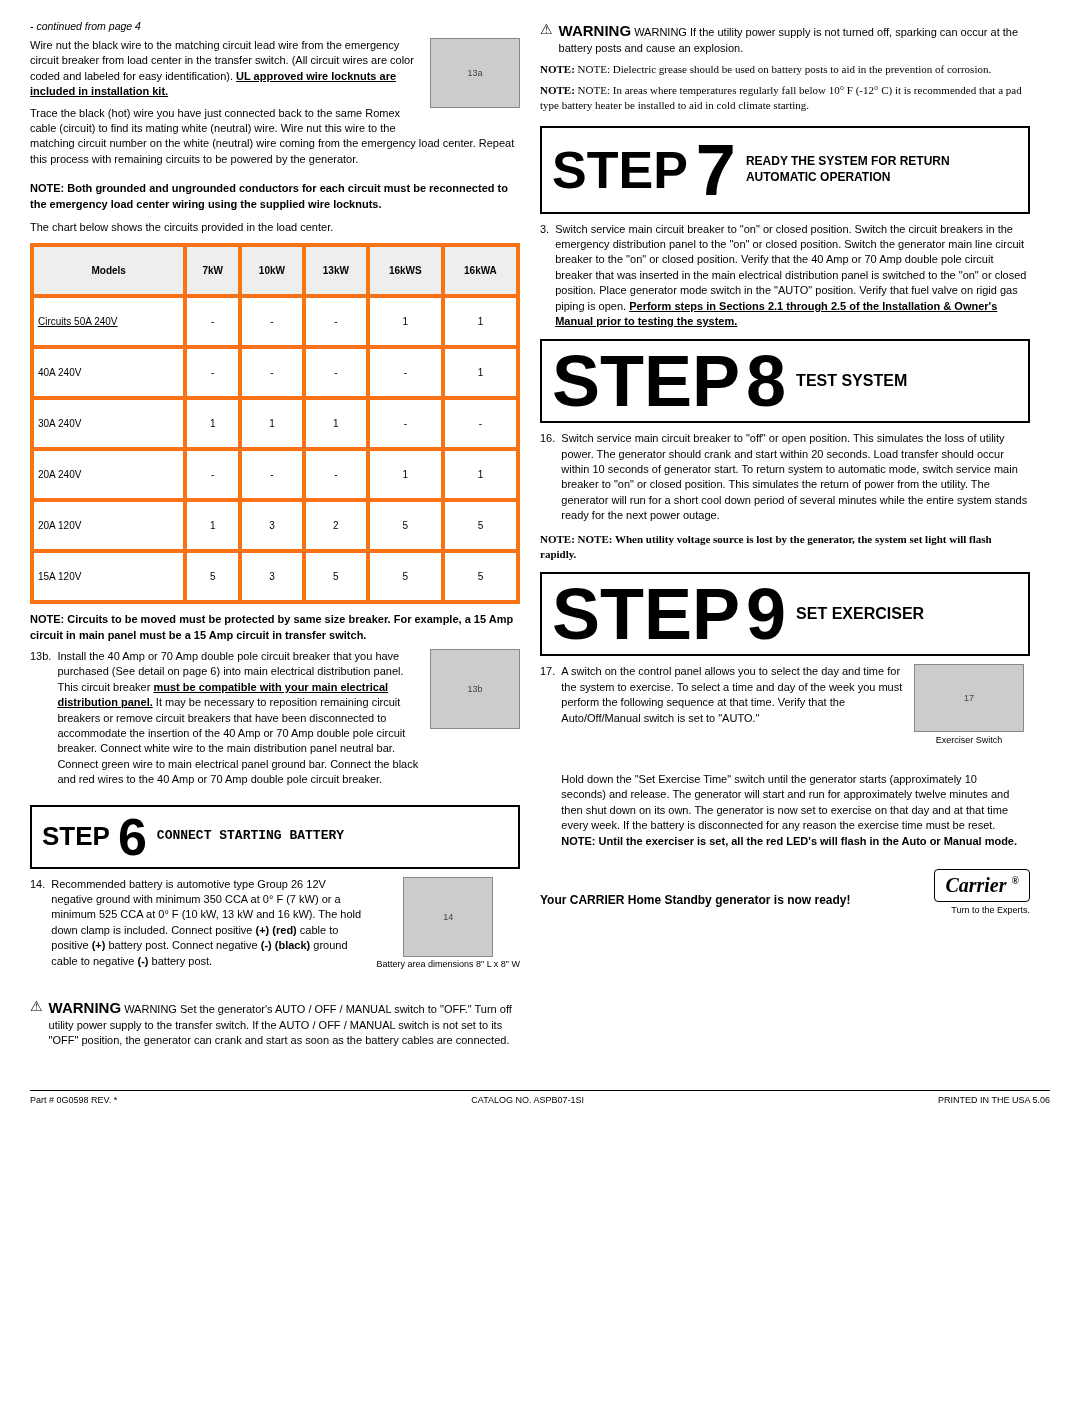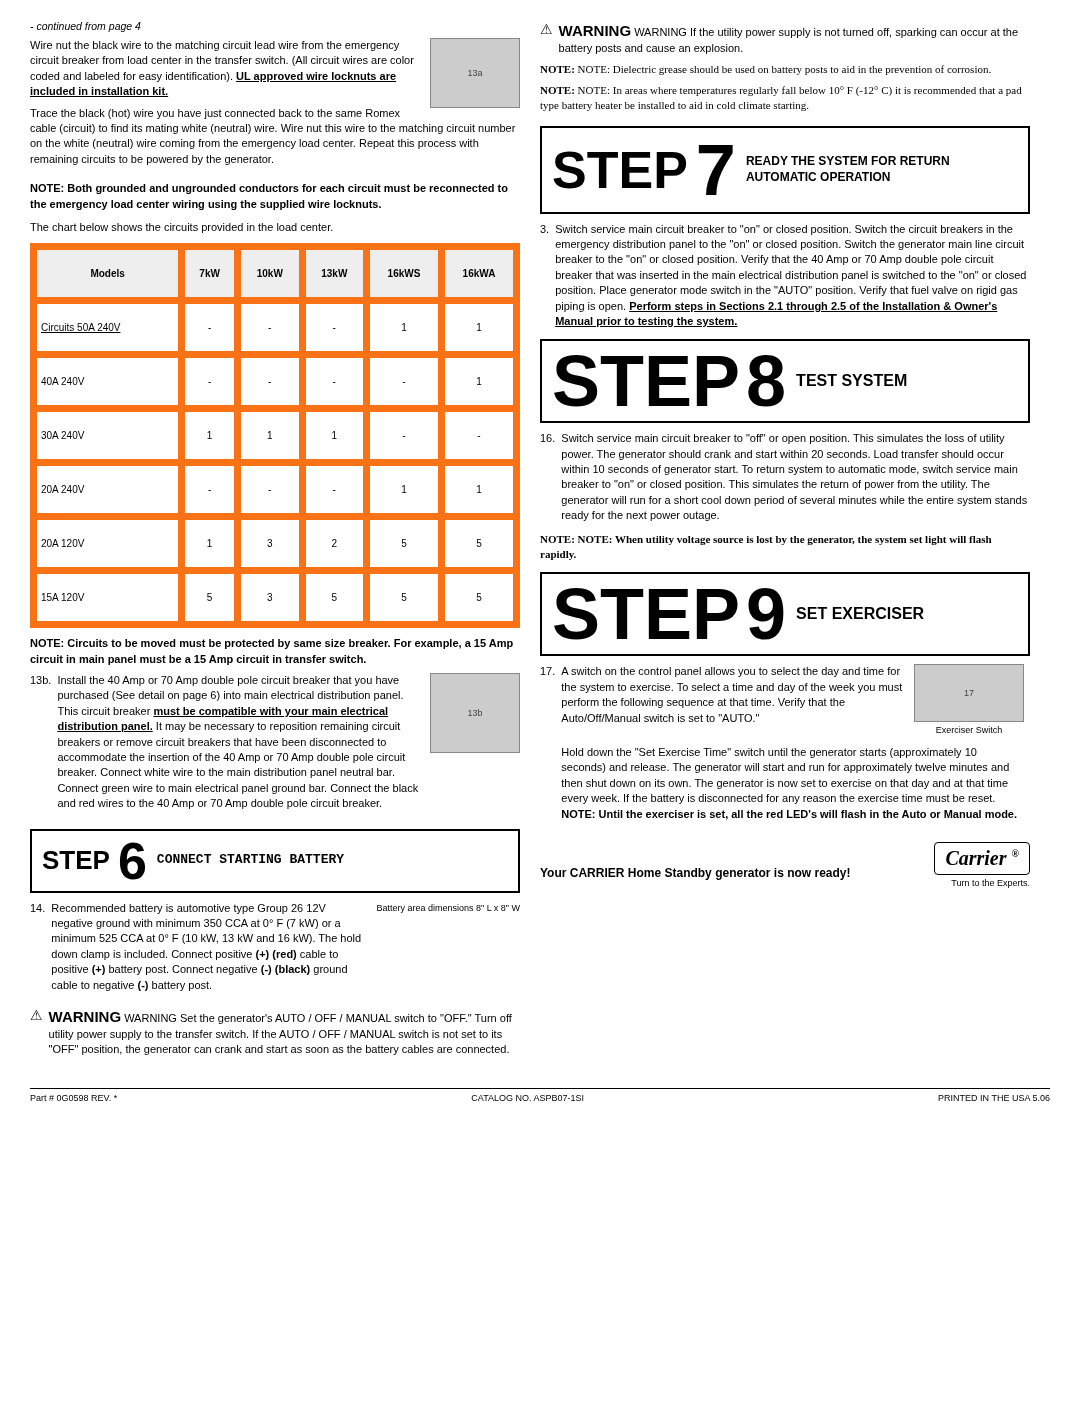--- a/index.html
+++ b/index.html
@@ -61,21 +61,21 @@
       line-height: 1.3;
       font-family: Liberation Mono, monospace;
     }
     table.circuit-table {
       border-collapse: collapse;
       width: 100%;
       margin: 8px 0;
       font-size: 10px;
     }
     table.circuit-table th, table.circuit-table td {
-      border: 7px solid #f97316;
+      border: 4px solid #f97316;
       padding: 18px 4px;
       text-align: center;
     }
     table.circuit-table th {
       background: #eee;
       font-weight: bold;
     }
     table.circuit-table td:first-child {
       text-align: left;
     }
@@ -98,21 +98,21 @@
       display: flex;
       gap: 6px;
       margin-bottom: 5px;
       line-height: 1.4;
     }
     .list-item-num .num { flex-shrink: 0; font-weight: normal; }
     .footer {
       display: flex;
       justify-content: space-between;
       border-top: 1px solid #000;
-      margin-top: 24px;
+      margin-top: 36px;
       padding-top: 4px;
       font-size: 9px;
     }
     .carrier-logo-section {
       display: flex;
       flex-direction: column;
       align-items: flex-end;
       margin-top: 10px;
     }
     .carrier-logo {
@@ -142,21 +142,21 @@
     }
     .image-with-caption {
       display: flex;
       flex-direction: column;
       align-items: center;
     }
     .image-caption { font-size: 9px; text-align: center; margin-top: 2px; }
     .inline-float-right {
       float: right;
       margin-left: 8px;
-      margin-bottom: 3px;
+      margin-bottom: 20px;
       clear: right;
       border-radius: 7px;
     }
     .clearfix::after { content: ''; display: table; clear: both; }
     .section-body { margin-bottom: 8px; }
     .note-regular { margin-bottom: 5px; line-height: 1.4; font-family: Liberation Serif, serif; }
   </style>
 </head>
 <body>
 
@@ -267,20 +267,23 @@
 
     <div class="step-header">
       <span class="step-word">STEP</span>
       <span class="step-num">6</span>
       <span class="step-title">CONNECT STARTING BATTERY</span>
     </div>
 
     <div class="clearfix section-body">
       <div class="inline-float-right">
         <div class="image-with-caption">
+          <div class="image-placeholder" style="width:90px;height:80px;">
+            <span>14</span>
+          </div>
           <div class="image-caption">Battery area dimensions 8" L x 8" W</div>
         </div>
       </div>
       <div class="list-item-num">
         <span class="num">14.</span>
         <span>
           Recommended battery is automotive type Group 26 12V negative ground with minimum 350 CCA at 0° F (7 kW) or a minimum 525 CCA at 0° F (10 kW, 13 kW and 16 kW). The hold down clamp is included. Connect positive <strong>(+) (red)</strong> cable to positive <strong>(+)</strong> battery post. Connect negative <strong>(-) (black)</strong> ground cable to negative <strong>(-)</strong> battery post.
         </span>
       </div>
     </div>
@@ -342,21 +345,21 @@
       <span style="font-size:72px; font-weight:900; font-family:'Arial Black',Arial,sans-serif; line-height:1; margin-right:6px;">STEP</span>
       <span style="font-size:72px; font-weight:900; font-family:'Arial Black',Arial,sans-serif; line-height:1; margin-right:10px;">9</span>
       <span style="font-size:16px; font-weight:bold; text-transform:uppercase;">SET EXERCISER</span>
     </div>
 
     <div class="list-item-num section-body clearfix">
       <span class="num">17.</span>
       <span>
         <div class="clearfix">
           <div class="inline-float-right" style="text-align:center;">
-            <div class="image-placeholder" style="width:110px;height:58px;">17</div>
+            <div class="image-placeholder" style="width:110px;height:68px;">17</div>
             <div class="image-caption">Exerciser Switch</div>
           </div>
           <span>A switch on the control panel allows you to select the day and time for the system to exercise. To select a time and day of the week you must perform the following sequence at that time. Verify that the Auto/Off/Manual switch is set to "AUTO."</span>
         </div>
         <div style="margin-top:5px;">
           Hold down the "Set Exercise Time" switch until the generator starts (approximately 10 seconds) and release. The generator will start and run for approximately twelve minutes and then shut down on its own. The generator is now set to exercise on that day and at that time every week. If the battery is disconnected for any reason the exercise time must be reset. <strong>NOTE: Until the exerciser is set, all the red LED's will flash in the Auto or Manual mode.</strong>
         </div>
       </span>
     </div>
 

